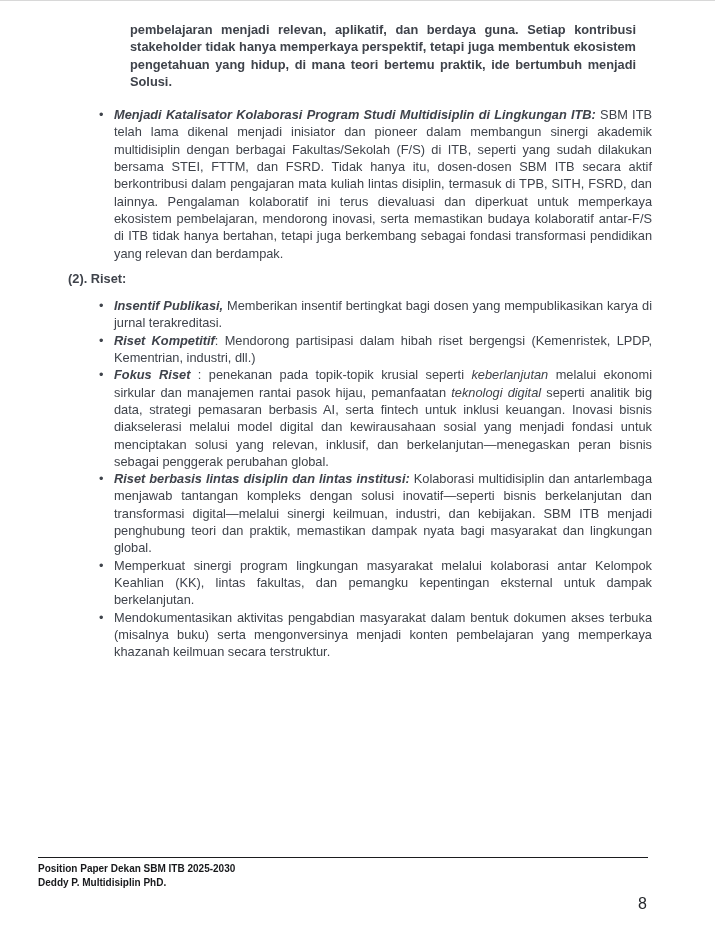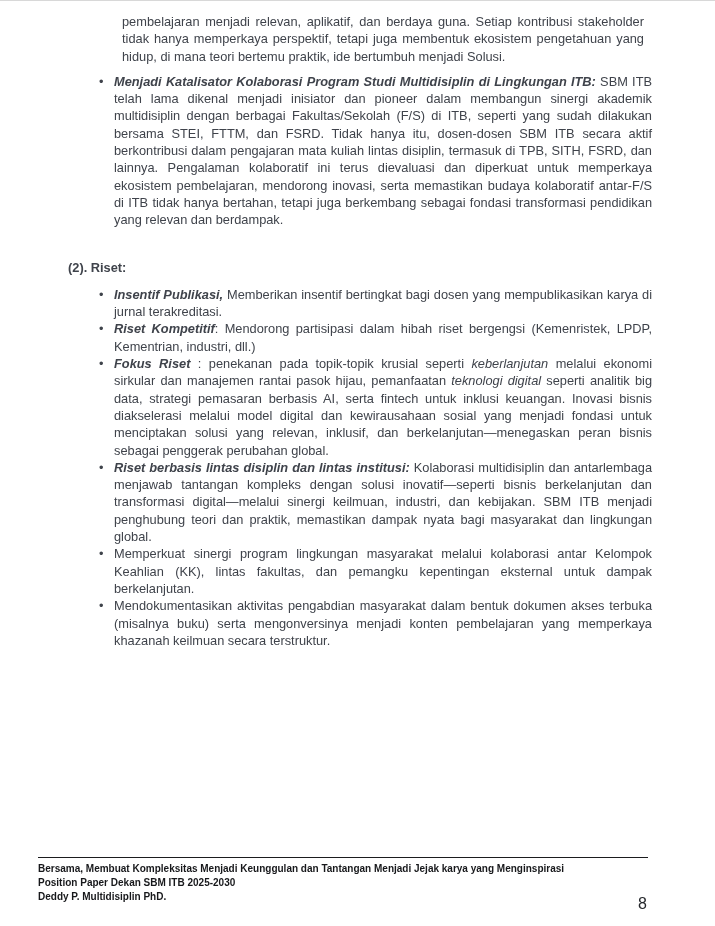--- a/index.html
+++ b/index.html
@@ -27,35 +27,36 @@
   .body-column {
     position: absolute;
     top: 5px;
     left: 114px;
     width: 538px;
     font-size: 12.8px;
     line-height: 17.3px;
     text-align: justify;
   }
   .para {
-    margin: 8px;
+    margin: 16px;
+    font-weight: bold;
   }
   .bullet-item {
     position: relative;
     margin: 0;
   }
   .bullet-item .marker {
     position: absolute;
     left: -15px;
     top: 0;
     text-align: left;
   }
   .section-heading {
     margin-left: -46px;
-    margin-top: 30px;
+    margin-top: 8px;
     margin-bottom: 10px;
     font-weight: bold;
     text-align: left;
   }
   .b { font-weight: bold; font-style: italic; }
   .i { font-style: italic; }
   .footer-rule {
     position: absolute;
     left: 38px;
     top: 857px;
@@ -130,19 +131,18 @@
     <div class="bullet-item">
       <span class="marker">•</span>
       <span>Mendokumentasikan aktivitas pengabdian masyarakat dalam bentuk dokumen akses terbuka (misalnya buku) serta mengonversinya menjadi konten pembelajaran yang memperkaya khazanah keilmuan secara terstruktur.</span>
     </div>
 
   </div>
 
   <div class="footer-rule"></div>
 
   <div class="footer-text">
-    <div>Bersama, Membuat Kompleksitas Menjadi Keunggulan dan Tantangan Menjadi Jejak karya yang Menginspirasi</div>
     <div>Position Paper Dekan SBM ITB 2025-2030</div>
     <div>Deddy P. Multidisiplin PhD.</div>
   </div>
 
   <div class="page-number">8</div>
 </div>
 
 </body></html>

